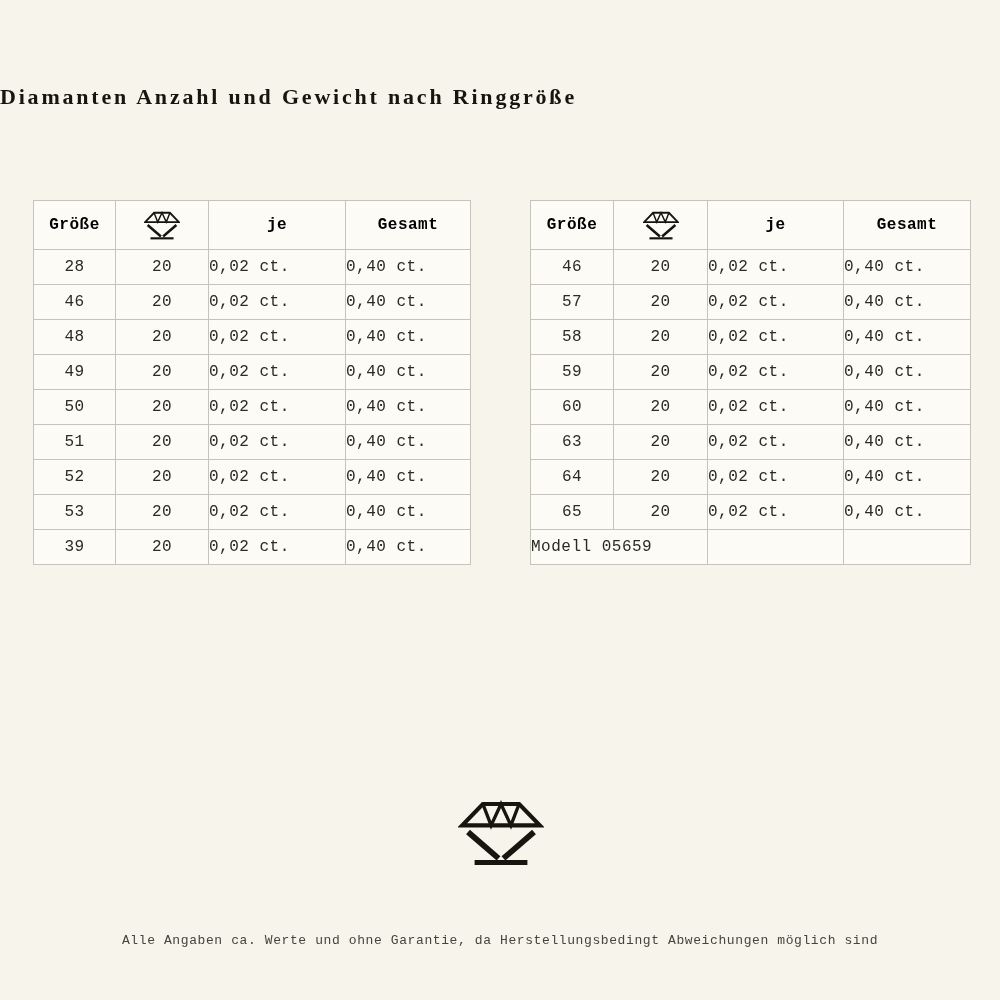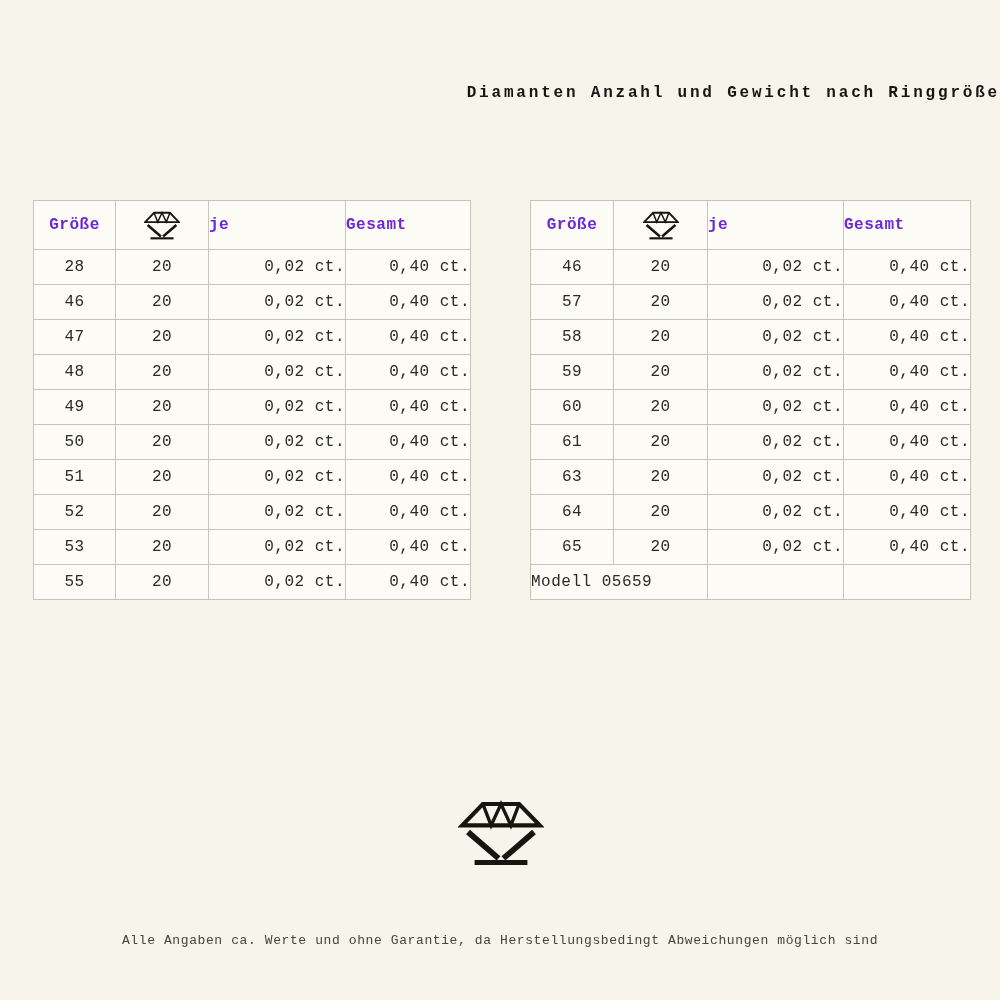--- a/index.html
+++ b/index.html
@@ -14,26 +14,26 @@
     font-family: "Liberation Mono", monospace;
     color: #2b2a25;
     overflow: hidden;
   }
   .page-title {
     position: absolute;
     top: 84px;
     left: 0;
     width: 1000px;
     margin: 0;
-    text-align: right;
-    font-size: 16px;
+    text-align: left;
+    font-size: 22px;
     font-weight: bold;
     letter-spacing: 2.8px;
     color: #16150f;
-    font-family: Liberation Mono, monospace;
+    font-family: Liberation Serif, serif;
   }
   table.ring-table {
     position: absolute;
     top: 200px;
     border-collapse: collapse;
     table-layout: fixed;
     font-size: 16px;
     letter-spacing: 0.5px;
   }
   table.ring-table.left  { left: 33px;  width: 437px; }
@@ -42,29 +42,29 @@
     border: 1px solid #c6c3ba;
     background: #fcfbf5;
     box-sizing: border-box;
     padding: 0;
     font-weight: normal;
   }
   table.ring-table thead tr { height: 49px; }
   table.ring-table tbody tr { height: 35px; }
   th.col-size, th.col-count { text-align: center; }
   th.col-each, th.col-total {
-    text-align: left;
+    text-align: center;
     padding-left: 10px;
   }
   table.ring-table th {
     font-weight: bold;
-    color: #6d28d9;
+    color: #000000;
   }
   td.col-size, td.col-count { text-align: center; }
-  td.col-each, td.col-total { text-align: right; padding-left: 10px; }
+  td.col-each, td.col-total { text-align: left; padding-left: 10px; }
   td.model-cell { text-align: left; padding-left: 7px; }
   .diamond-svg { display: block; margin: 0 auto; }
   .big-diamond {
     position: absolute;
     left: 458px;
     top: 799px;
   }
   .footnote {
     position: absolute;
     top: 933px;
@@ -111,26 +111,20 @@
         <td class="col-each">0,02 ct.</td>
         <td class="col-total">0,40 ct.</td>
       </tr>
       <tr>
         <td class="col-size">46</td>
         <td class="col-count">20</td>
         <td class="col-each">0,02 ct.</td>
         <td class="col-total">0,40 ct.</td>
       </tr>
       <tr>
-        <td class="col-size">47</td>
-        <td class="col-count">20</td>
-        <td class="col-each">0,02 ct.</td>
-        <td class="col-total">0,40 ct.</td>
-      </tr>
-      <tr>
         <td class="col-size">48</td>
         <td class="col-count">20</td>
         <td class="col-each">0,02 ct.</td>
         <td class="col-total">0,40 ct.</td>
       </tr>
       <tr>
         <td class="col-size">49</td>
         <td class="col-count">20</td>
         <td class="col-each">0,02 ct.</td>
         <td class="col-total">0,40 ct.</td>
@@ -153,21 +147,21 @@
         <td class="col-each">0,02 ct.</td>
         <td class="col-total">0,40 ct.</td>
       </tr>
       <tr>
         <td class="col-size">53</td>
         <td class="col-count">20</td>
         <td class="col-each">0,02 ct.</td>
         <td class="col-total">0,40 ct.</td>
       </tr>
       <tr>
-        <td class="col-size">55</td>
+        <td class="col-size">39</td>
         <td class="col-count">20</td>
         <td class="col-each">0,02 ct.</td>
         <td class="col-total">0,40 ct.</td>
       </tr>
     </tbody>
 </table>
 
 <table class="ring-table right">
   <colgroup>
     <col style="width:83px">
@@ -216,26 +210,20 @@
         <td class="col-each">0,02 ct.</td>
         <td class="col-total">0,40 ct.</td>
       </tr>
       <tr>
         <td class="col-size">60</td>
         <td class="col-count">20</td>
         <td class="col-each">0,02 ct.</td>
         <td class="col-total">0,40 ct.</td>
       </tr>
       <tr>
-        <td class="col-size">61</td>
-        <td class="col-count">20</td>
-        <td class="col-each">0,02 ct.</td>
-        <td class="col-total">0,40 ct.</td>
-      </tr>
-      <tr>
         <td class="col-size">63</td>
         <td class="col-count">20</td>
         <td class="col-each">0,02 ct.</td>
         <td class="col-total">0,40 ct.</td>
       </tr>
       <tr>
         <td class="col-size">64</td>
         <td class="col-count">20</td>
         <td class="col-each">0,02 ct.</td>
         <td class="col-total">0,40 ct.</td>

